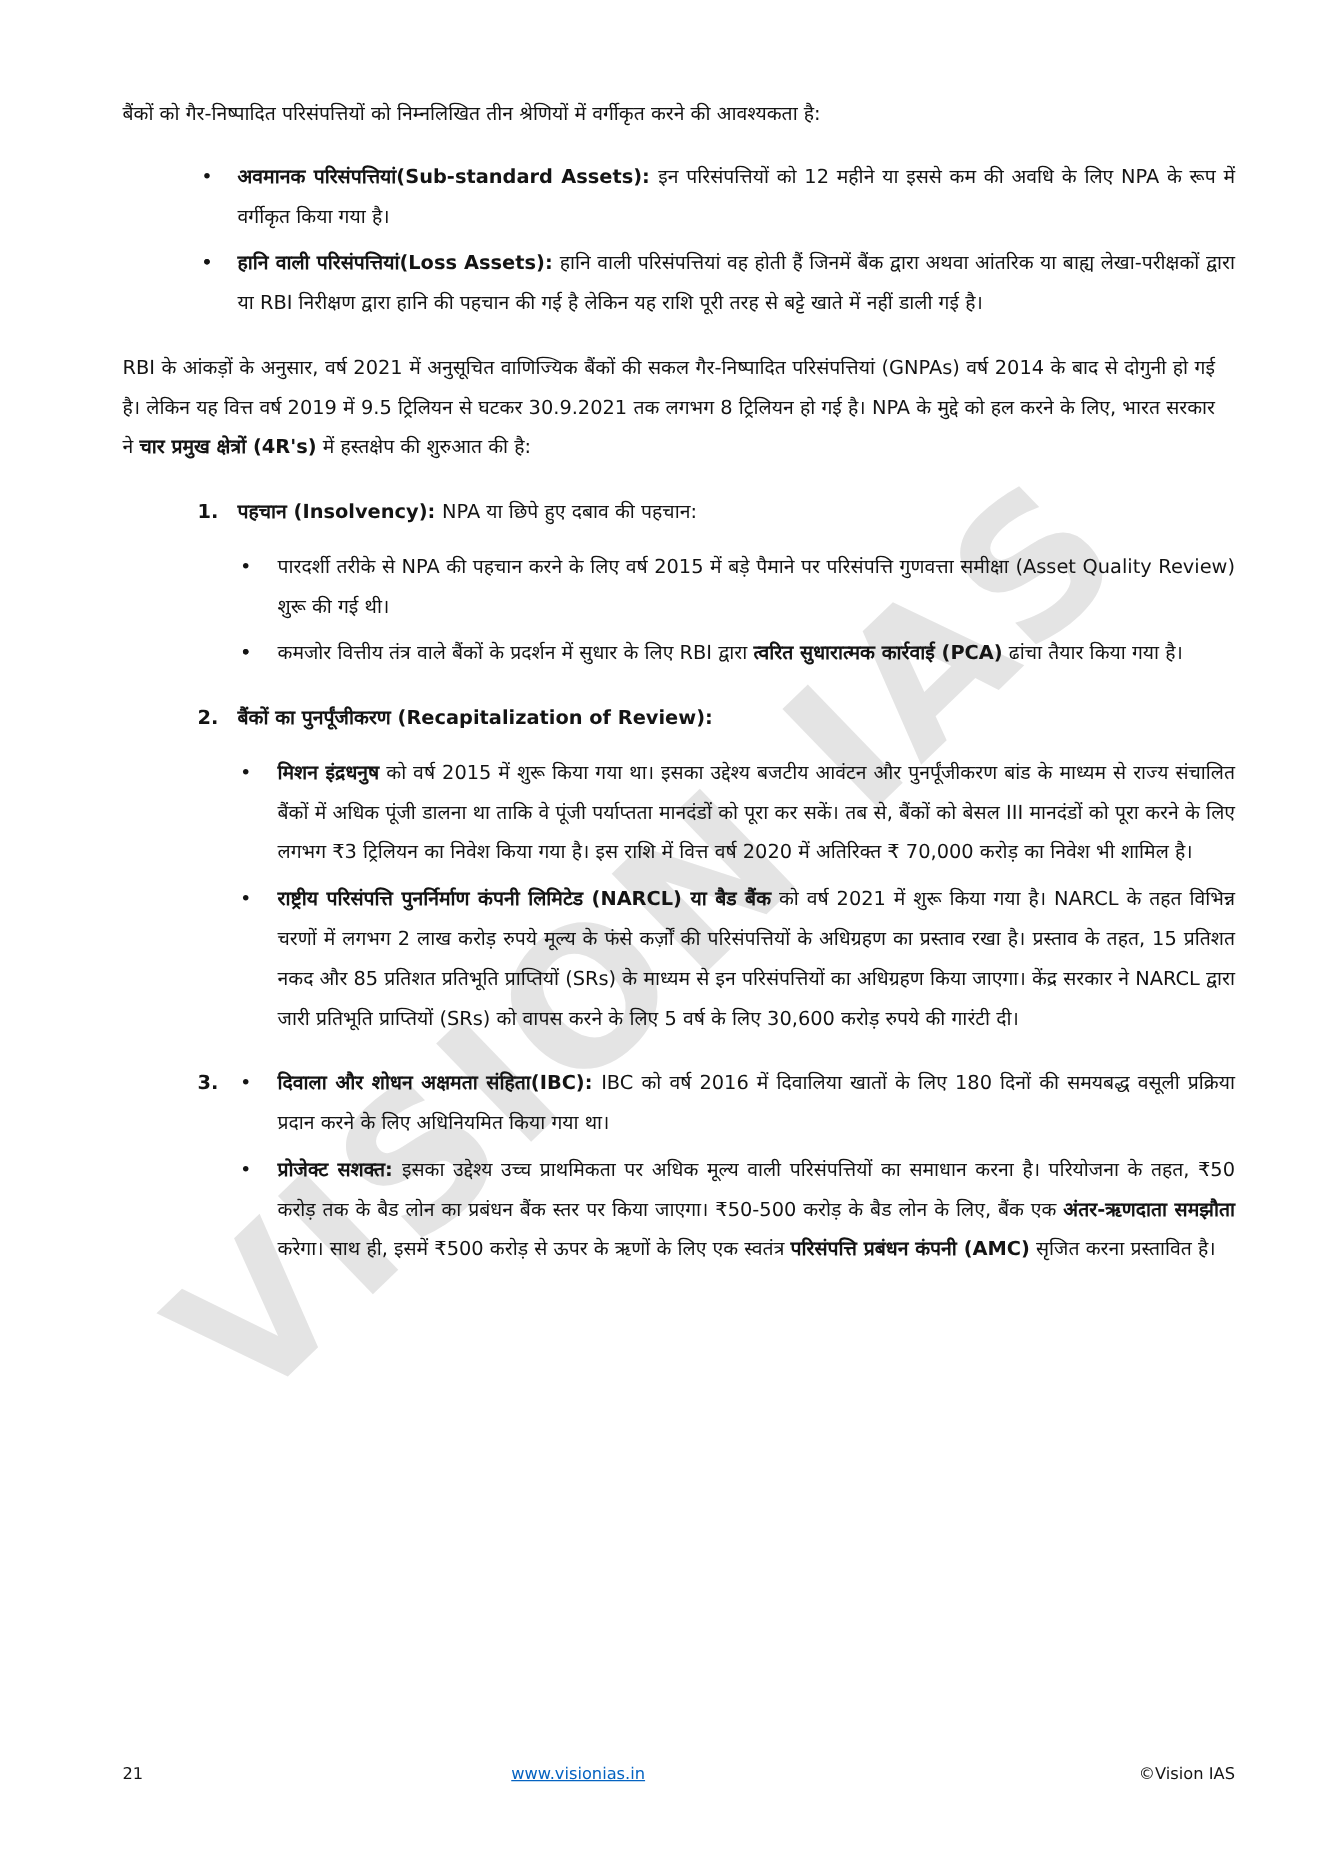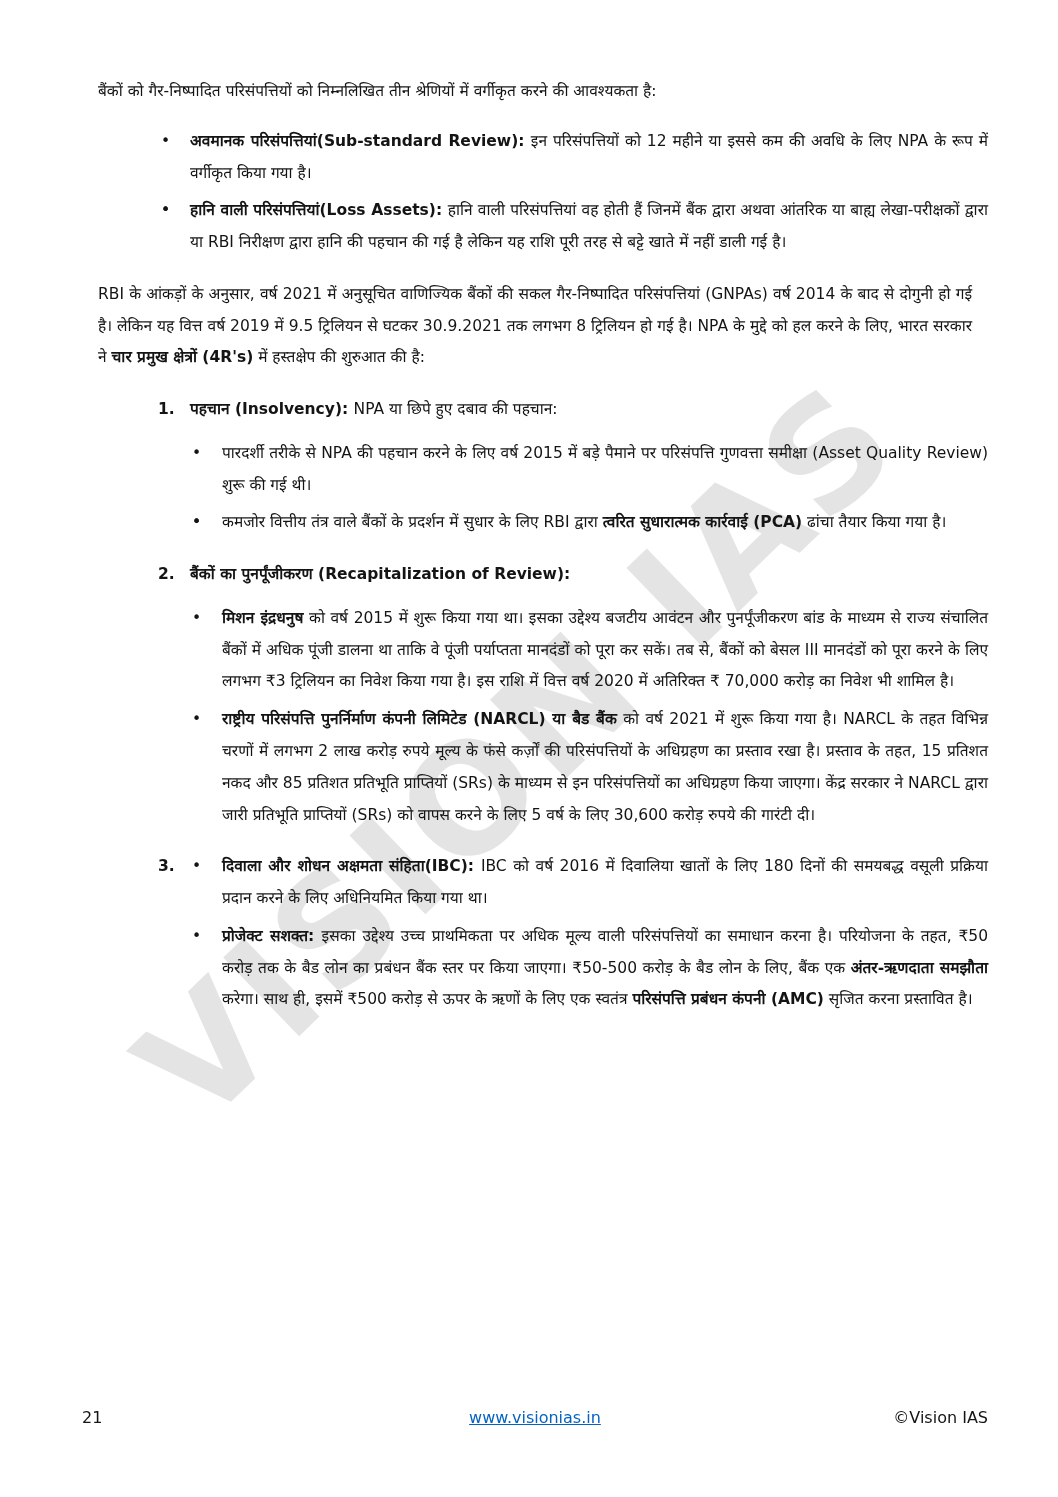--- a/index.html
+++ b/index.html
@@ -28,43 +28,43 @@
   .intro { margin-bottom: 18px; }
   .li { position: relative; margin: 6px 0; }
   .l1 { padding-left: 92px; }
   .l1 > .marker { position: absolute; left: 63px; top: 0; }
   .l2 { padding-left: 124px; }
   .l2 > .marker { position: absolute; left: 94px; top: 0; }
   .num-item { position: relative; padding-left: 92px; margin: 20px 0 12px 0; }
   .num-marker { position: absolute; left: 60px; top: 0; font-weight: 700; }
   .rbi-para { margin-top: 20px; }
   .footer {
-    position: absolute; left: 82px; right: 70px; bottom: 70px;
+    position: absolute; left: 98px; right: 70px; bottom: 70px;
     display: flex; align-items: baseline;
-    font-size: 16px; z-index: 1; gap: 43px;
+    font-size: 13px; z-index: 1; gap: 43px;
   }
   .f-left  { flex: 1; text-align: left; }
-  .f-center{ flex: 1; text-align: center; }
+  .f-center{ flex: 1; text-align: left; }
   .f-right { flex: 1; text-align: right; }
   .site-link { color: #0563c1; text-decoration: underline; cursor: pointer; }
 </style>
 </head>
 <body>
 
 <div class="page">
 
   <div class="watermark">VISION IAS</div>
 
   <div class="content">
 
     <p class="block intro"><span>बैंकों को गैर-निष्पादित परिसंपत्तियों को निम्नलिखित तीन श्रेणियों में वर्गीकृत करने की आवश्यकता है:</span></p>
 
     <div class="li l1">
       <span class="marker">•</span>
-      <span class="li-text"><span class="bold">अवमानक परिसंपत्तियां(Sub-standard Review): </span><span>इन परिसंपत्तियों को 12 महीने या इससे कम की अवधि के लिए NPA के रूप में वर्गीकृत किया गया है।</span></span>
+      <span class="li-text"><span class="bold">अवमानक परिसंपत्तियां(Sub-standard Assets): </span><span>इन परिसंपत्तियों को 12 महीने या इससे कम की अवधि के लिए NPA के रूप में वर्गीकृत किया गया है।</span></span>
     </div>
 
     <div class="li l1">
       <span class="marker">•</span>
     </div>
 
     <div class="li l1">
       <span class="marker">•</span>
       <span class="li-text"><span class="bold">हानि वाली परिसंपत्तियां(Loss Assets): </span><span>हानि वाली परिसंपत्तियां वह होती हैं जिनमें बैंक द्वारा अथवा आंतरिक या बाह्य लेखा-परीक्षकों द्वारा या RBI निरीक्षण द्वारा हानि की पहचान की गई है लेकिन यह राशि पूरी तरह से बट्टे खाते में नहीं डाली गई है।</span></span>
     </div>

